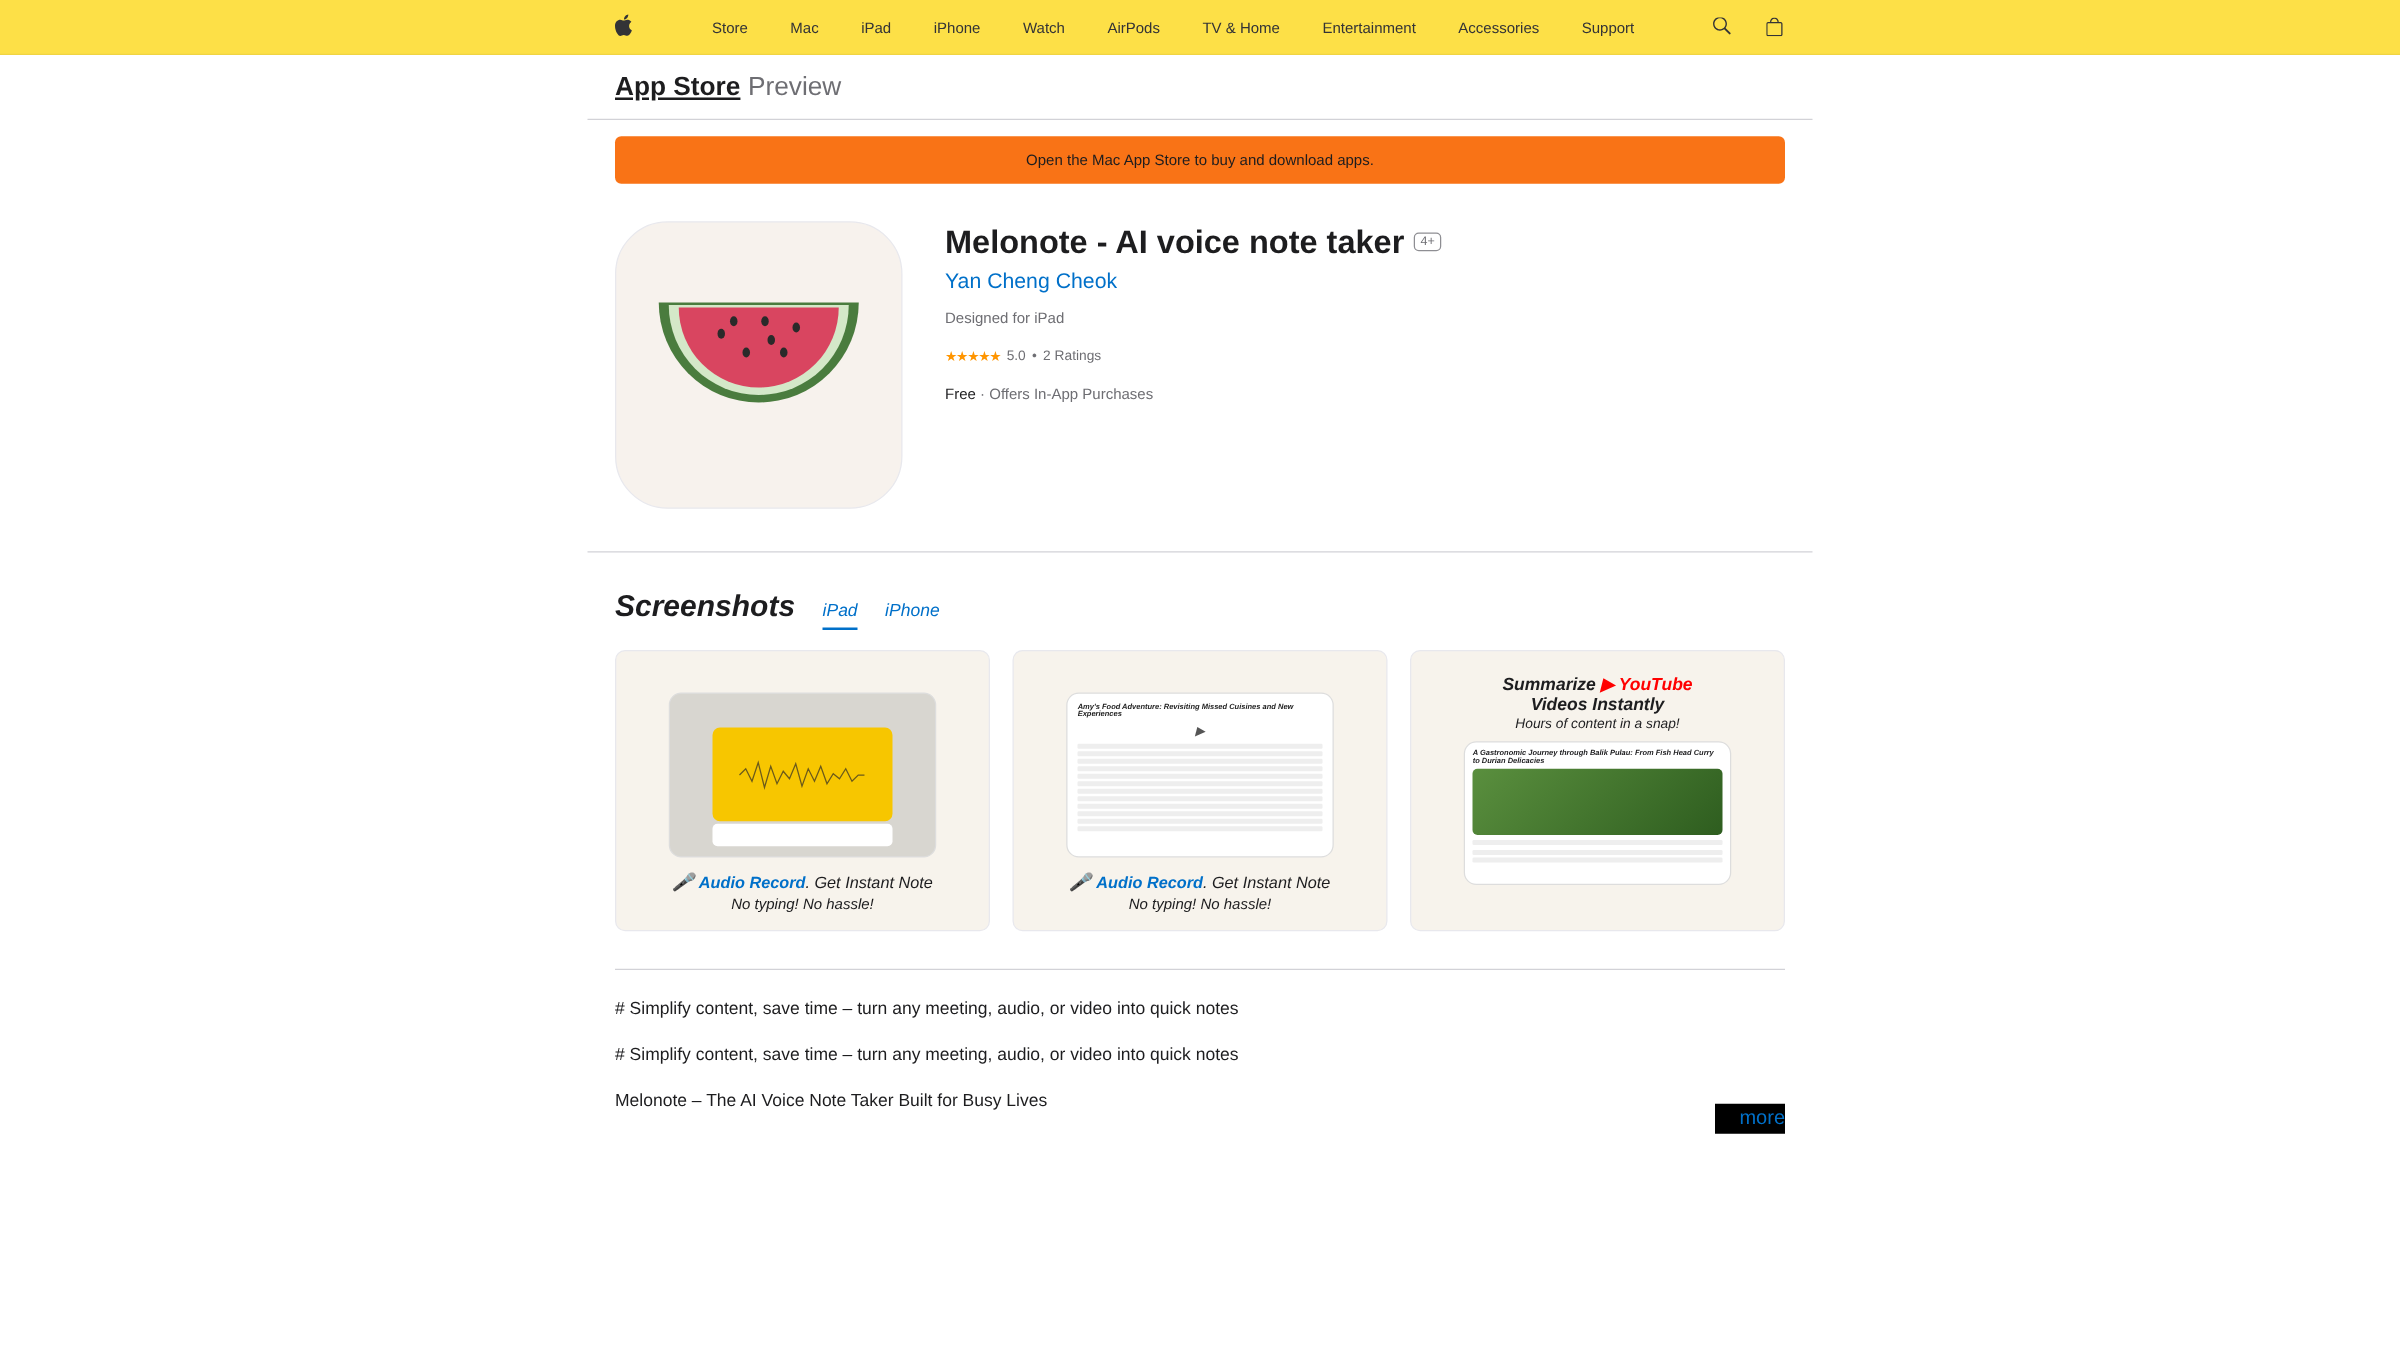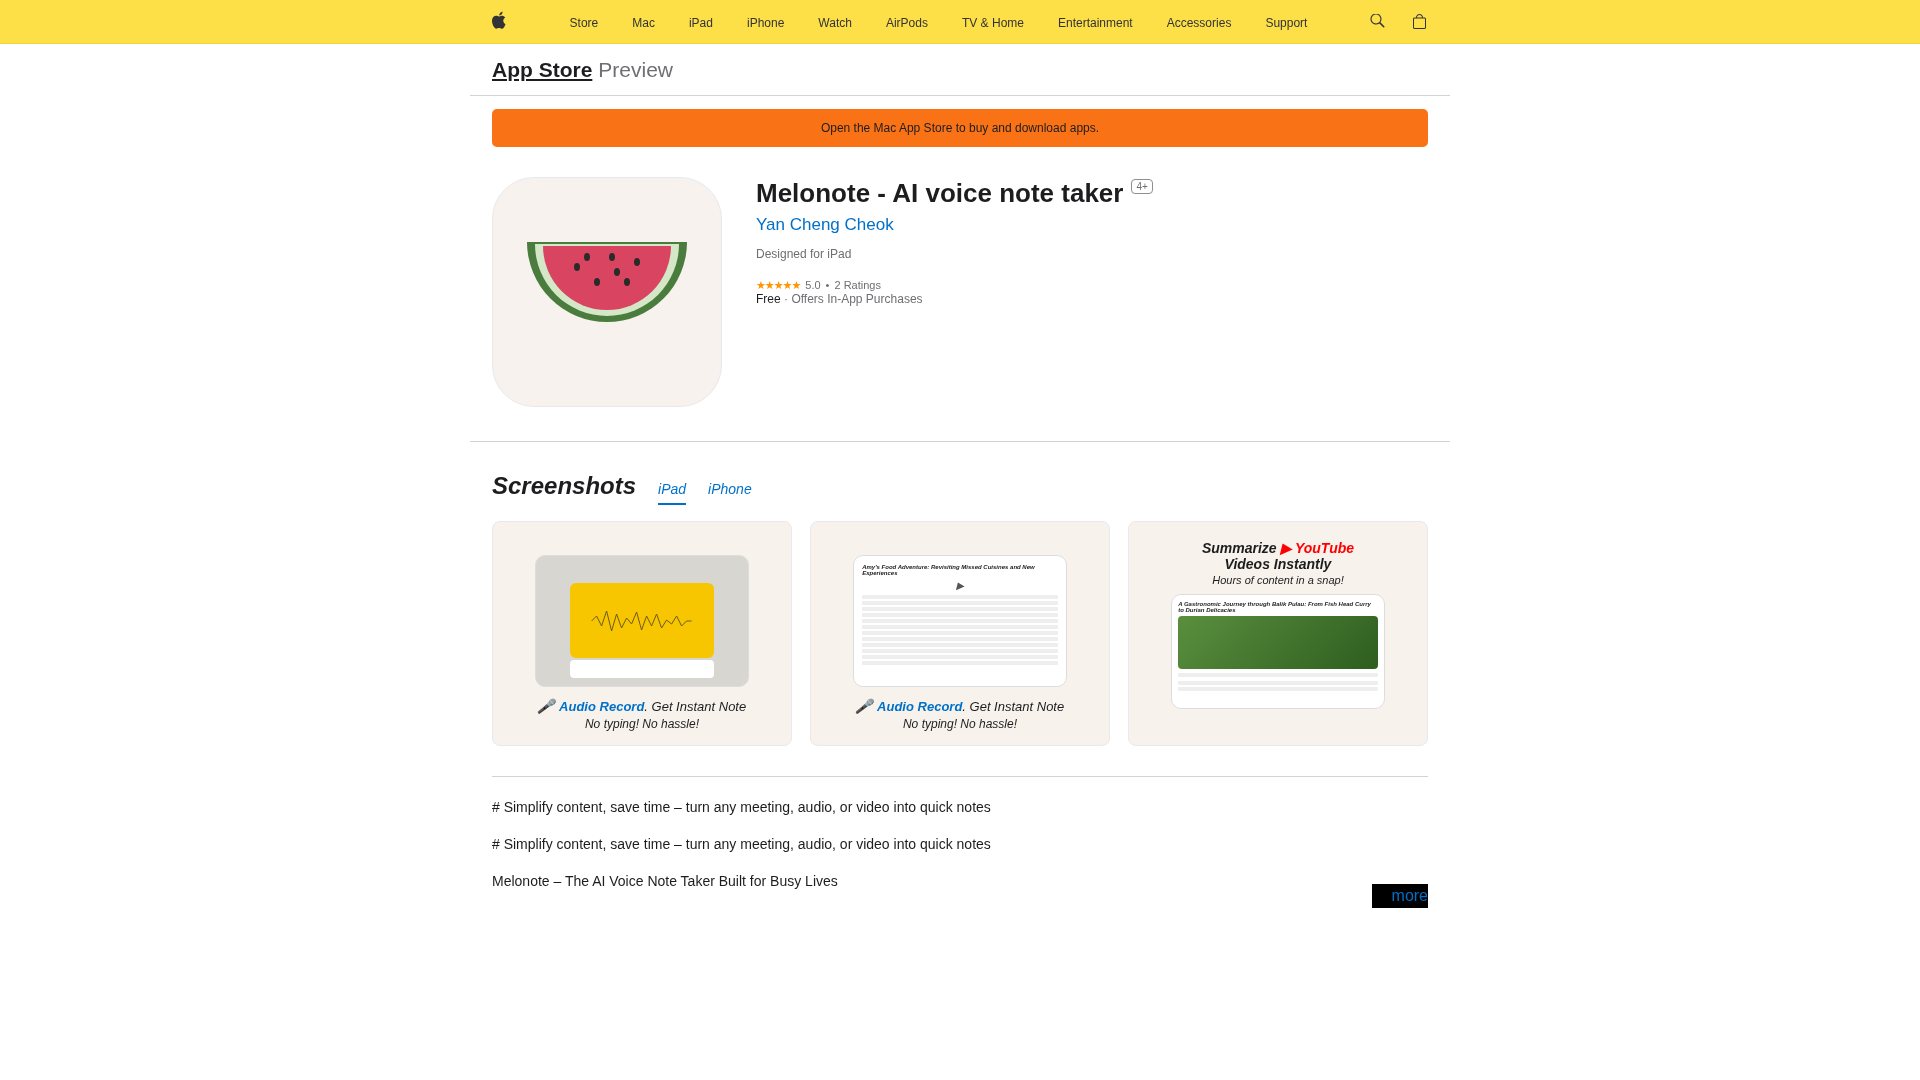--- a/index.html
+++ b/index.html
@@ -20,29 +20,29 @@
     .localnav-sub { font-size: 21px; font-weight: 400; color: #6e6e73; margin-left: 6px; }
 
     
     .banner-wrap { max-width: 980px; margin: 0 auto; padding: 13px 22px 0 22px; }
     .banner { background: #f97316; border-radius: 5px; text-align: center; padding: 12px; font-size: 12px; color: #1d1d1f; }
 
     
     .product { max-width: 980px; margin: 0 auto; padding: 30px 22px 34px 22px; display: flex; gap: 34px; border-bottom: 1px solid #d2d2d7; }
     .app-icon { width: 230px; height: 230px; border-radius: 42px; background: #f7f2ed; border: 1px solid #e8e8ed; display: flex; align-items: center; justify-content: center; flex-shrink: 0; }
     .product-info { flex: 1; padding-top: 2px; }
-    .title-row { display: flex; align-items: flex-start; gap: 8px; flex-wrap: wrap; }
+    .title-row { display: flex; align-items: center; gap: 8px; flex-wrap: wrap; }
     .app-title { font-size: 26px; font-weight: 700; color: #1d1d1f; line-height: 1.15; }
     .age-badge { font-size: 10px; font-weight: 500; border: 1px solid #8e8e93; color: #6e6e73; border-radius: 4px; padding: 1px 4px; }
     .subtitle { font-size: 17px; color: #6e6e73; margin-top: 2px; }
     .developer { font-size: 17px; color: #0070c9; margin-top: 6px; cursor: pointer; }
     .designed-for { font-size: 12px; color: #6e6e73; margin-top: 12px; }
     .rating-row { display: flex; align-items: center; gap: 5px; margin-top: 18px; font-size: 11px; color: #6e6e73; }
     .stars { color: #ff9500; font-size: 11px; letter-spacing: -1px; }
-    .price-row { margin-top: 0; font-size: 12px; }
+    .price-row { margin-top: 16px; font-size: 12px; }
     .price { color: #1d1d1f; font-weight: 400; }
     .iap { color: #6e6e73; }
 
     
     .section { max-width: 980px; margin: 0 auto; padding: 30px 22px 0 22px; font-style: italic; }
     .section-header { display: flex; align-items: baseline; gap: 22px; margin-bottom: 16px; }
     .section-title { font-size: 24px; font-weight: 700; }
     .tabs { display: flex; gap: 22px; }
     .tab { font-size: 14px; font-weight: 400; color: #0070c9; padding-bottom: 6px; cursor: pointer; }
     .tab.active { color: #0070c9; border-bottom: 2px solid #0070c9; font-weight: 500; }

